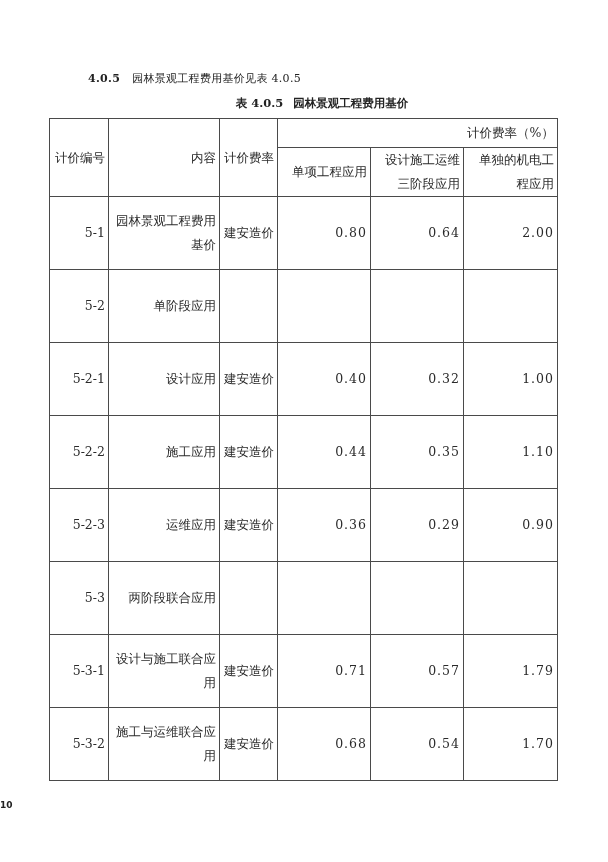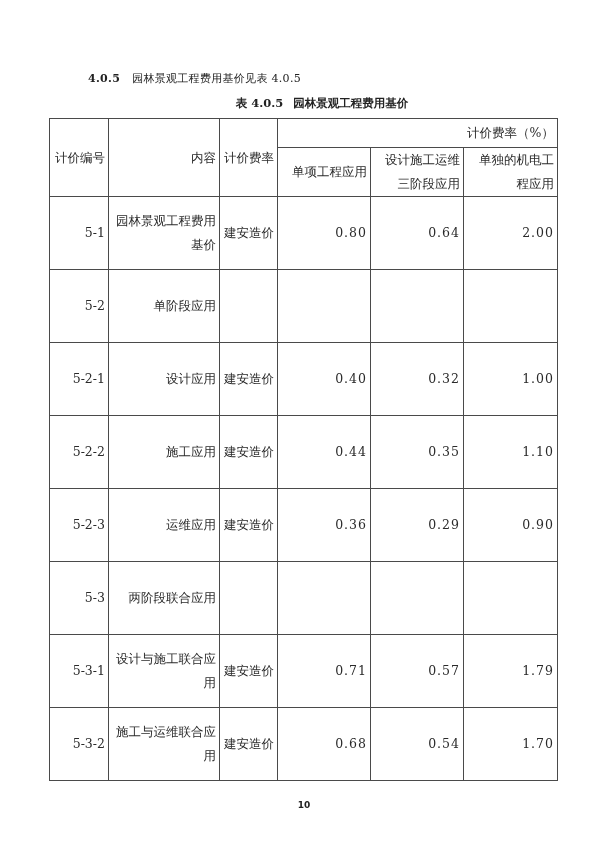--- a/index.html
+++ b/index.html
@@ -13,21 +13,21 @@
   .table-caption .num { margin-right: 10px; }
   table.rates { position: absolute; left: 49px; top: 118px; border-collapse: collapse;
          table-layout: fixed; width: 508px; }
   table.rates td, table.rates th { border: 1.5px solid #4a4a4a; text-align: right; vertical-align: middle;
          font-size: 12.5px; font-weight: normal; line-height: 24px; padding: 0 3px; color: #2a2a2a; }
   table.rates th { font-weight: normal; }
   .hdr-top { height: 29px; }
   .hdr-sub { height: 49px; }
   .row { height: 73px; }
   .num-cell { font-size: 12.5px; letter-spacing: 1px; }
-  .page-number { position: absolute; left: 0; width: 608px; top: 800px; text-align: center;
+  .page-number { position: absolute; left: 0; width: 608px; top: 800px; 
          font-size: 9px; font-weight: bold; font-family: "DejaVu Sans", sans-serif; }
 </style>
 </head>
 <body>
 
 <div class="section-heading">
   <span class="num">4.0.5</span><span>园林景观工程费用基价见表 4.0.5</span>
 </div>
 
 <div class="table-caption">

